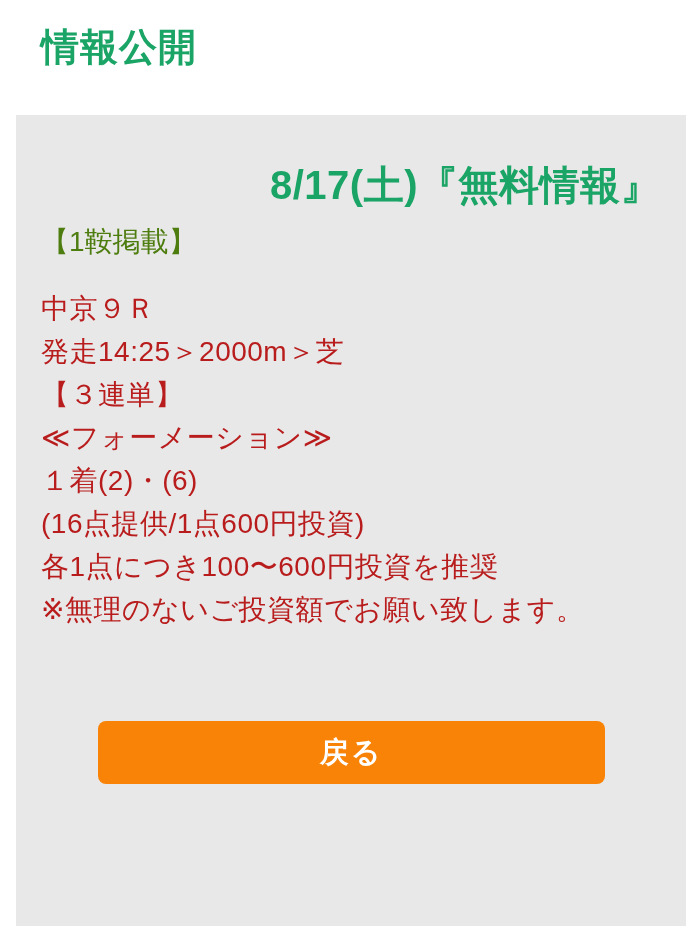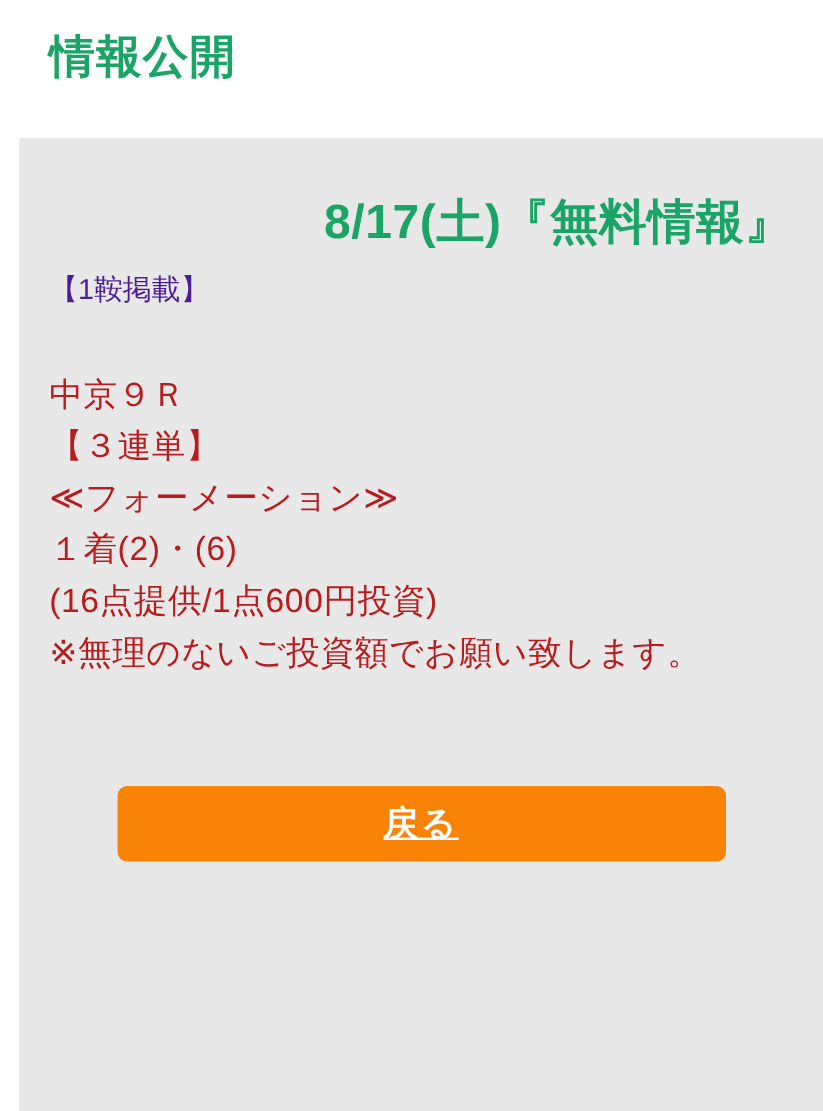--- a/index.html
+++ b/index.html
@@ -32,24 +32,24 @@
   .info-heading {
     font-size: 40px;
     font-weight: bold;
     color: #1aa465;
     line-height: 48px;
     margin-bottom: 12px;
     letter-spacing: 0.5px;
     text-align: right;
   }
   .info-subheading {
-    font-size: 24px;
-    color: #4c1d95;
+    font-size: 28px;
+    color: #4d7c0f;
     line-height: 42px;
-    margin-bottom: 44px;
+    margin-bottom: 24px;
   }
   .info-line {
     font-size: 28px;
     color: #b91c1c;
     line-height: 43px;
     letter-spacing: 0.5px;
   }
   .back-button {
     display: block;
     width: 507px;
@@ -58,39 +58,40 @@
     background: #f88307;
     border: none;
     border-radius: 8px;
     color: #ffffff;
     font-family: "Liberation Sans", "DejaVu Sans", sans-serif;
     font-size: 29px;
     font-weight: bold;
     letter-spacing: 2px;
     cursor: pointer;
     text-align: center;
-    text-decoration: underline;
   }
 </style>
 </head>
 <body>
 
 <div class="screen">
 
   <div class="page-header">
     <div class="page-title">情報公開</div>
   </div>
 
   <div class="info-panel">
     <div class="info-heading">8/17(土)『無料情報』</div>
     <div class="info-subheading">【1鞍掲載】</div>
 
     <div class="info-line">中京９Ｒ</div>
+    <div class="info-line">発走14:25＞2000m＞芝</div>
     <div class="info-line">【３連単】</div>
     <div class="info-line">≪フォーメーション≫</div>
     <div class="info-line">１着(2)・(6)</div>
     <div class="info-line">(16点提供/1点600円投資)</div>
+    <div class="info-line">各1点につき100〜600円投資を推奨</div>
     <div class="info-line">※無理のないご投資額でお願い致します。</div>
 
     <button class="back-button">戻る</button>
   </div>
 
 </div>
 
 </body></html>

